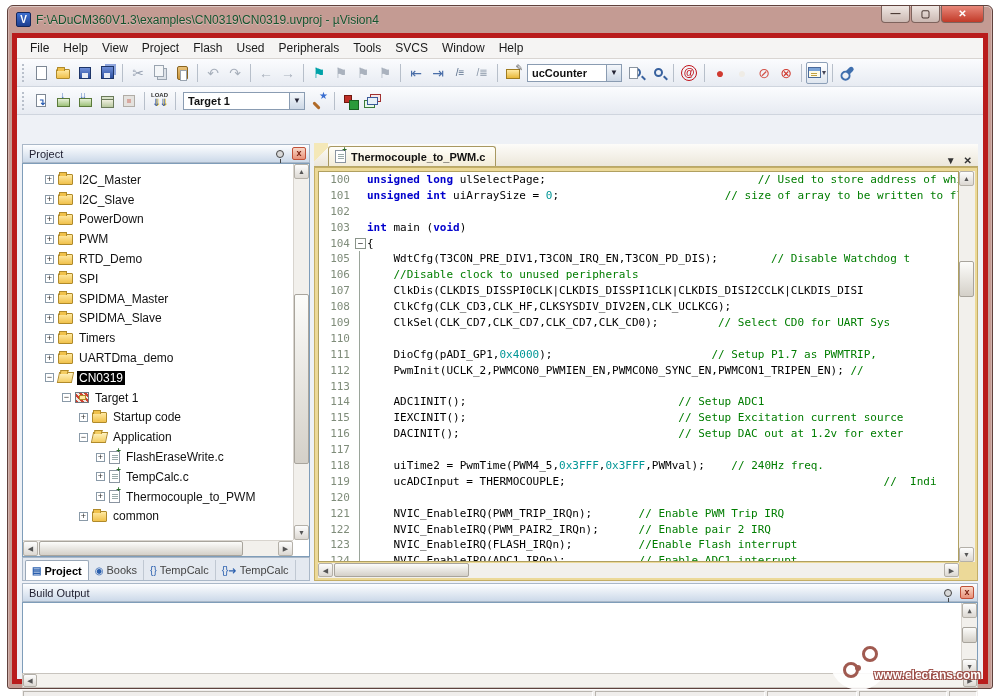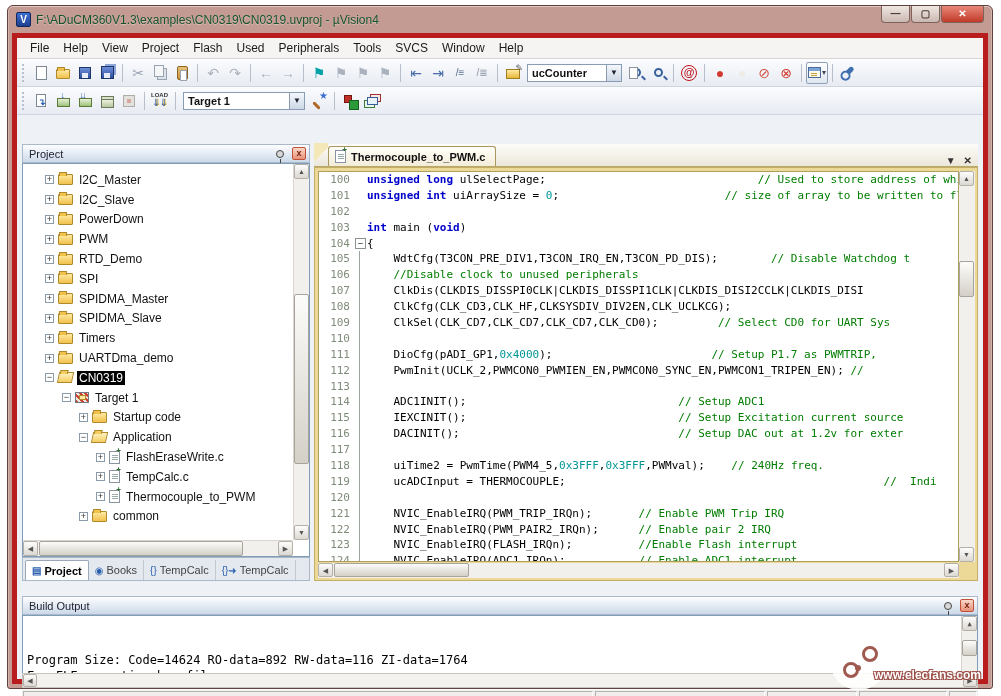--- a/index.html
+++ b/index.html
@@ -119,21 +119,21 @@
   .cl .num { width:36px; text-align:right; padding-right:5px; color:#7f8c7a; flex:none; }
   .cl .fold { width:12px; flex:none; position:relative; }
   .cl .fold.line:before { content:""; position:absolute; left:4px; top:0; bottom:0; width:1px; background:#9aa49a; }
   .cl .fold.start:before { content:"−"; position:absolute; left:0px; top:2px; width:9px; height:9px; border:1px solid #8a948a; background:#fff; font-size:9px; line-height:8px; text-align:center; color:#333; }
   .cl .txt { flex:1; overflow:hidden; }
   .tk-k { color:#0000cc; font-weight:bold; }
   .tk-c { color:#007d00; }
   .tk-n { color:#009696; }
   .tk-p { color:#000; }
   
-  .bout { position:absolute; left:5px; right:5px; top:558px; height:92px; }
+  .bout { position:absolute; left:5px; right:5px; top:545px; height:92px; }
   .bout-body { position:absolute; left:0; right:0; top:19px; bottom:0; background:#fff; border:1px solid #7f9db9;
                font-family:"DejaVu Sans Mono","Liberation Mono",monospace; font-size:12px; line-height:16px; padding:4px 2px 0 4px; white-space:pre; overflow:hidden; }
   .bottom-scroll { position:absolute; left:5px; right:5px; top:635px; height:15px; background:#f4f2ee; border:1px solid #c8c4be; }
   .statusbar { position:absolute; left:5px; right:5px; top:652px; height:21px; background:#f0eeec; display:flex; align-items:stretch; font-size:11px; color:#222; }
   .sseg { border:1px solid; border-color:#b8b4ae #fdfdfd #fdfdfd #b8b4ae; margin:1px 1px; display:flex; align-items:center; justify-content:center; white-space:nowrap; }
   
   .wm { position:absolute; right:6px; bottom:0px; width:165px; height:72px; pointer-events:none; }
   .wm .circ { position:absolute; left:0; bottom:6px; width:58px; height:58px; background:rgba(255,255,255,.88); border-radius:50%; }
   .wm .circ:before { content:""; position:absolute; left:13px; top:30px; width:10px; height:10px; border:3px solid #a05a50; border-radius:50%; }
   .wm .circ:after { content:""; position:absolute; left:32px; top:14px; width:10px; height:10px; border:3px solid #a05a50; border-radius:50%; box-shadow:-12px 14px 0 -5px #a05a50; }
@@ -478,21 +478,20 @@
     </div>
 
     <div class="bout">
       <div class="panel-hdr">
         <span>Build Output</span>
         <span class="sp"></span>
         <span class="sh sh-pin" style="margin-right:8px;"></span>
         <span class="closebox">x</span>
       </div>
       <div class="bout-body">
-        <div id="boutlines"><div>Program Size: Code=14624 RO-data=892 RW-data=116 ZI-data=1764</div><div>FromELF: creating hex file...</div></div>
         <div class="sb" style="right:0;top:0;width:16px;bottom:0;border-left:1px solid #d8d4ce;">
           <div class="sb-btn" style="top:0;left:0;">▲</div>
           <div class="sb-thumb" style="left:0;width:15px;top:24px;height:16px;"></div>
           <div class="sb-btn" style="bottom:0;left:0;">▼</div>
         </div>
       </div>
     </div>
 
     <div class="bottom-scroll">
       <div class="sb-btn" style="left:0;top:0;height:13px;width:14px;line-height:12px;">◀</div>

